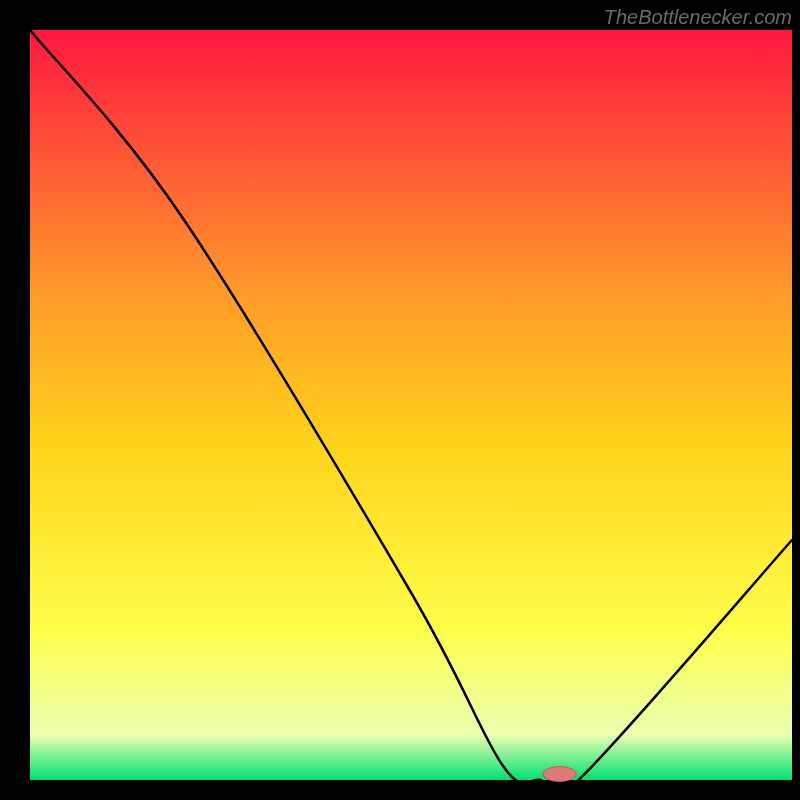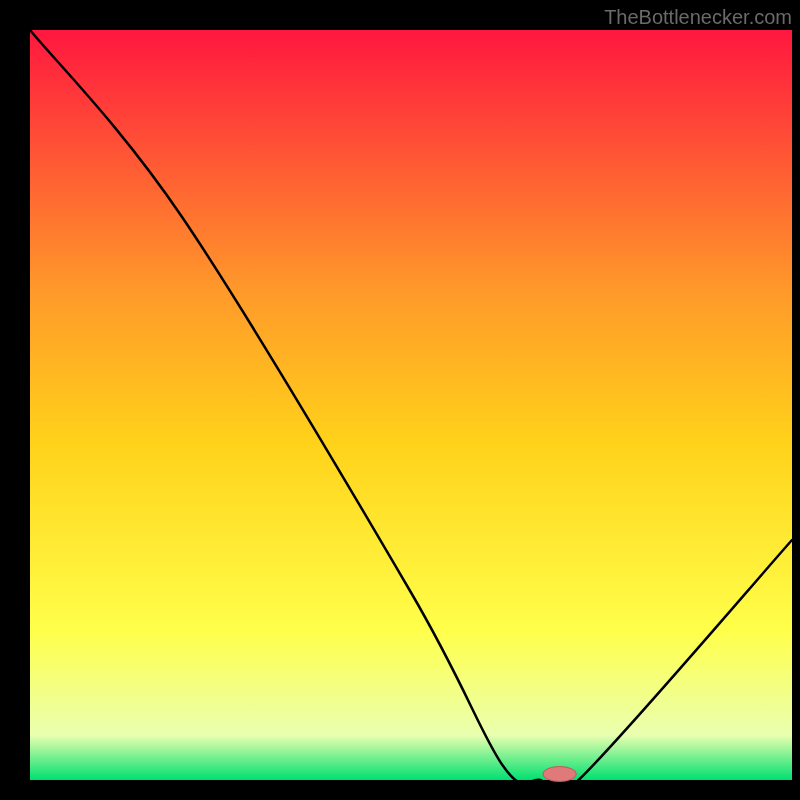--- a/index.html
+++ b/index.html
@@ -7,20 +7,21 @@
     padding: 0;
     width: 800px;
     height: 800px;
     background: #000;
     overflow: hidden;
   }
   #chart-container {
     position: relative;
     width: 736px;
     height: 800px;
+    font-style: italic;
   }
   #chart-svg {
     display: block;
   }
 </style>
 </head>
 <body>
 
 <div id="chart-container">
   <svg id="chart-svg" width="800" height="800" viewBox="0 0 800 800">

